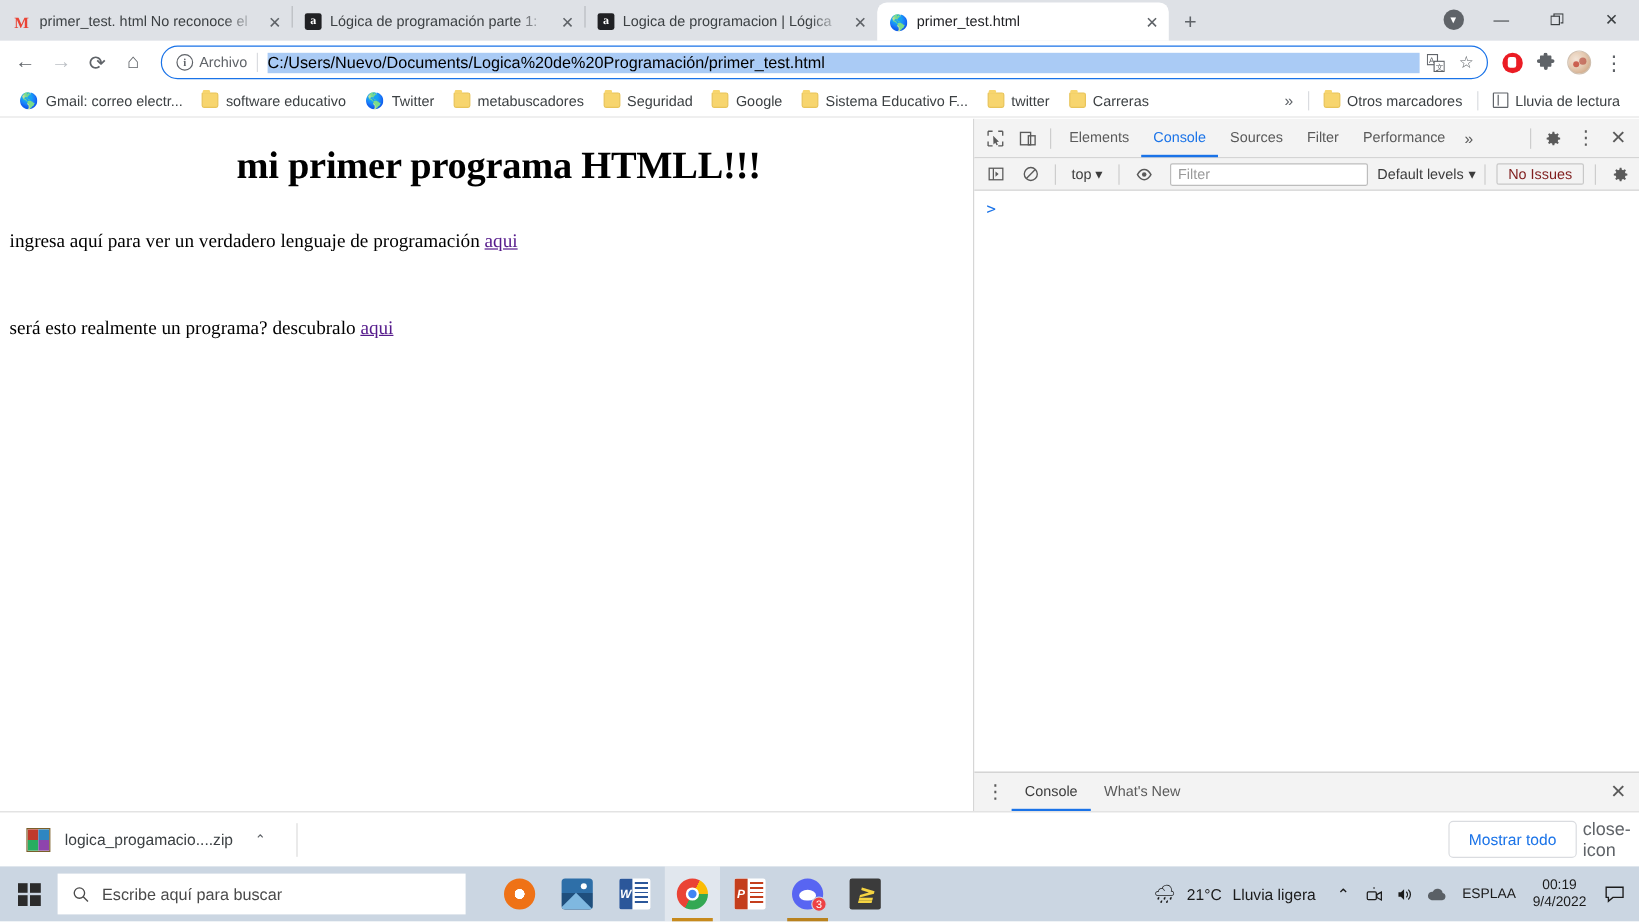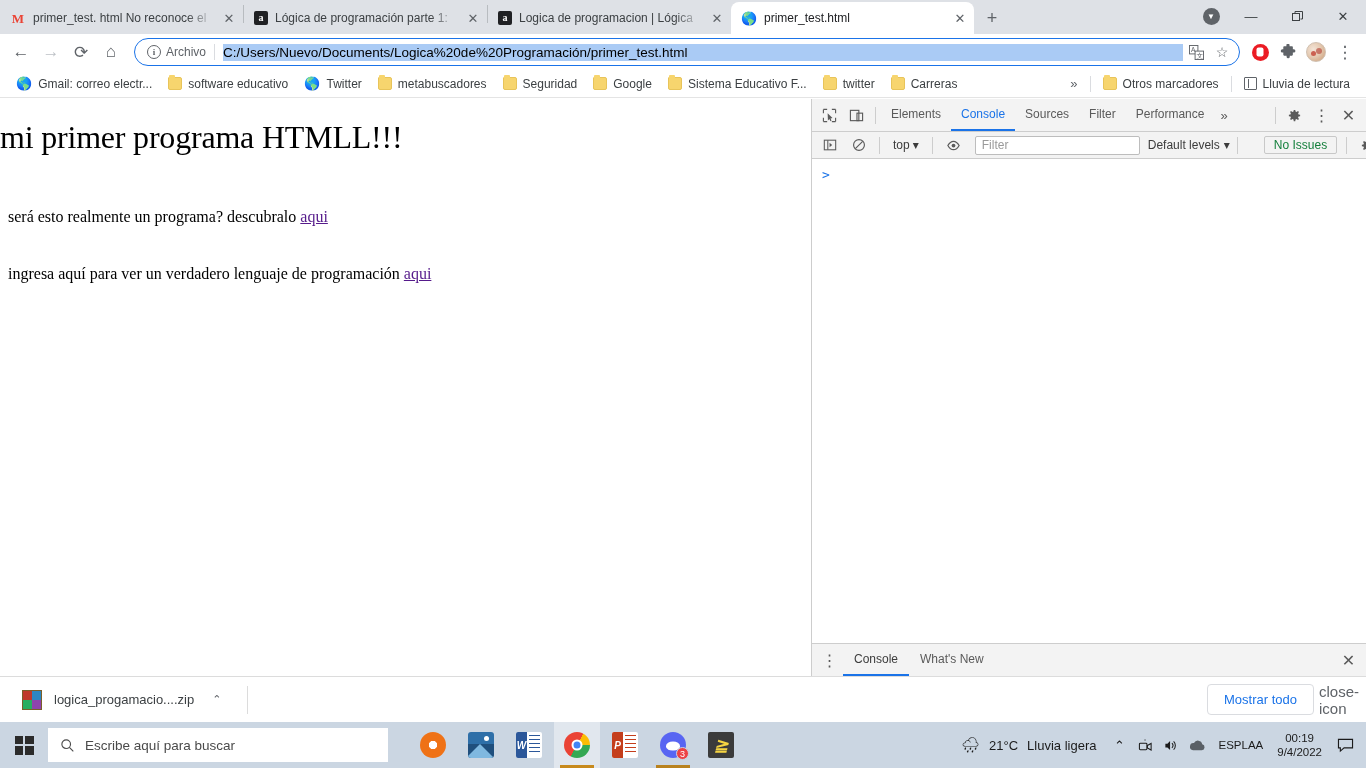--- a/index.html
+++ b/index.html
@@ -194,22 +194,22 @@
     width:1.3px; background:#5f6368;
   }
 
   
   .page {
     position: absolute; top: 99px; left: 0; width: 811px; height: 577px;
     background: #ffffff; overflow: hidden;
     font-family: "Liberation Serif", serif; color: #000;
   }
   .page-h1 {
-    margin: 21px 0 0 0; font-size: 32px; font-weight: normal;
-    line-height: 1.1; letter-spacing: -0.2px;
+    margin: 21px 0 0 20px; font-size: 32px; font-weight: bold;
+    line-height: 1.1; letter-spacing: -0.2px; text-align: center;
   }
   .page-p {
     margin: 0 0 0 8px; font-size: 16px; line-height: 1.15;
   }
   .p1 { margin-top: 53px; }
   .p2 { margin-top: 38px; }
   .page-link { color: #551a8b; text-decoration: underline; }
 
   
   .devtools {
@@ -249,23 +249,23 @@
     width: 165px; height: 19px; border: 1px solid #bdbdbd;
     background: #fff; font-size: 12px; color: #9a9a9a;
     display: flex; align-items: center; padding: 0 6px;
     border-radius: 2px; flex: 0 0 auto; margin: 0 6px;
   }
   .dt-levels {
     display: flex; align-items: center; gap: 4px;
     font-size: 12px; color: #3c3c3c; flex: 0 0 auto;
   }
   .dt-issues {
-    font-size: 12px; color: #15803d; border: 1px solid #c8c8c8;
+    font-size: 12px; color: #7f1d1d; border: 1px solid #c8c8c8;
     border-radius: 2px; padding: 1px 9px; background: #f3f3f3;
-    flex: 0 0 auto; margin-left: 19px;
+    flex: 0 0 auto; margin-left: 2px;
   }
   .dt-console-body {
     flex: 1 1 auto; background: #ffffff; padding: 6px 0 0 10px;
     overflow: hidden;
   }
   .dt-prompt { color: #1a73e8; font-size: 13px; font-family: "DejaVu Sans Mono", monospace; }
   .dt-drawer {
     height: 33px; background: #f3f3f3; border-top: 1px solid #cdcdcd;
     display: flex; align-items: center; padding: 0 4px; flex: 0 0 auto;
   }
@@ -578,25 +578,25 @@
     </div>
     <div class="bm-vdiv"></div>
     <div class="bm">
       <span class="reading-ico"></span>
       <span>Lluvia de lectura</span>
     </div>
   </div>
 
   <div class="page">
     <h1 class="page-h1">mi primer programa HTMLL!!!</h1>
+    <p class="page-p p2">
+      <span>ingresa aquí para ver un verdadero lenguaje de programación </span><a class="page-link" href="#">aqui</a>
+    </p>
     <p class="page-p p1">
       <span>será esto realmente un programa? descubralo </span><a class="page-link" href="#">aqui</a>
-    </p>
-    <p class="page-p p2">
-      <span>ingresa aquí para ver un verdadero lenguaje de programación </span><a class="page-link" href="#">aqui</a>
     </p>
   </div>
 
   <div class="devtools">
 
     <div class="dt-tabbar">
       <div class="dt-iconbtn">
         <svg width="15" height="15" viewBox="0 0 16 16">
           <path d="M1.5 1.5h4M1.5 1.5v4M14.5 1.5h-4M14.5 1.5v4M1.5 14.5h4M1.5 14.5v-4M14.5 14.5h-4M14.5 14.5v-4" stroke="#5a5a5a" fill="none" stroke-width="1.2"></path>
           <path d="M6 5.5l5.2 5.2-2.1.4 1.1 2.3-1.2.6-1.1-2.3-1.6 1.5z" fill="#5a5a5a"></path>

